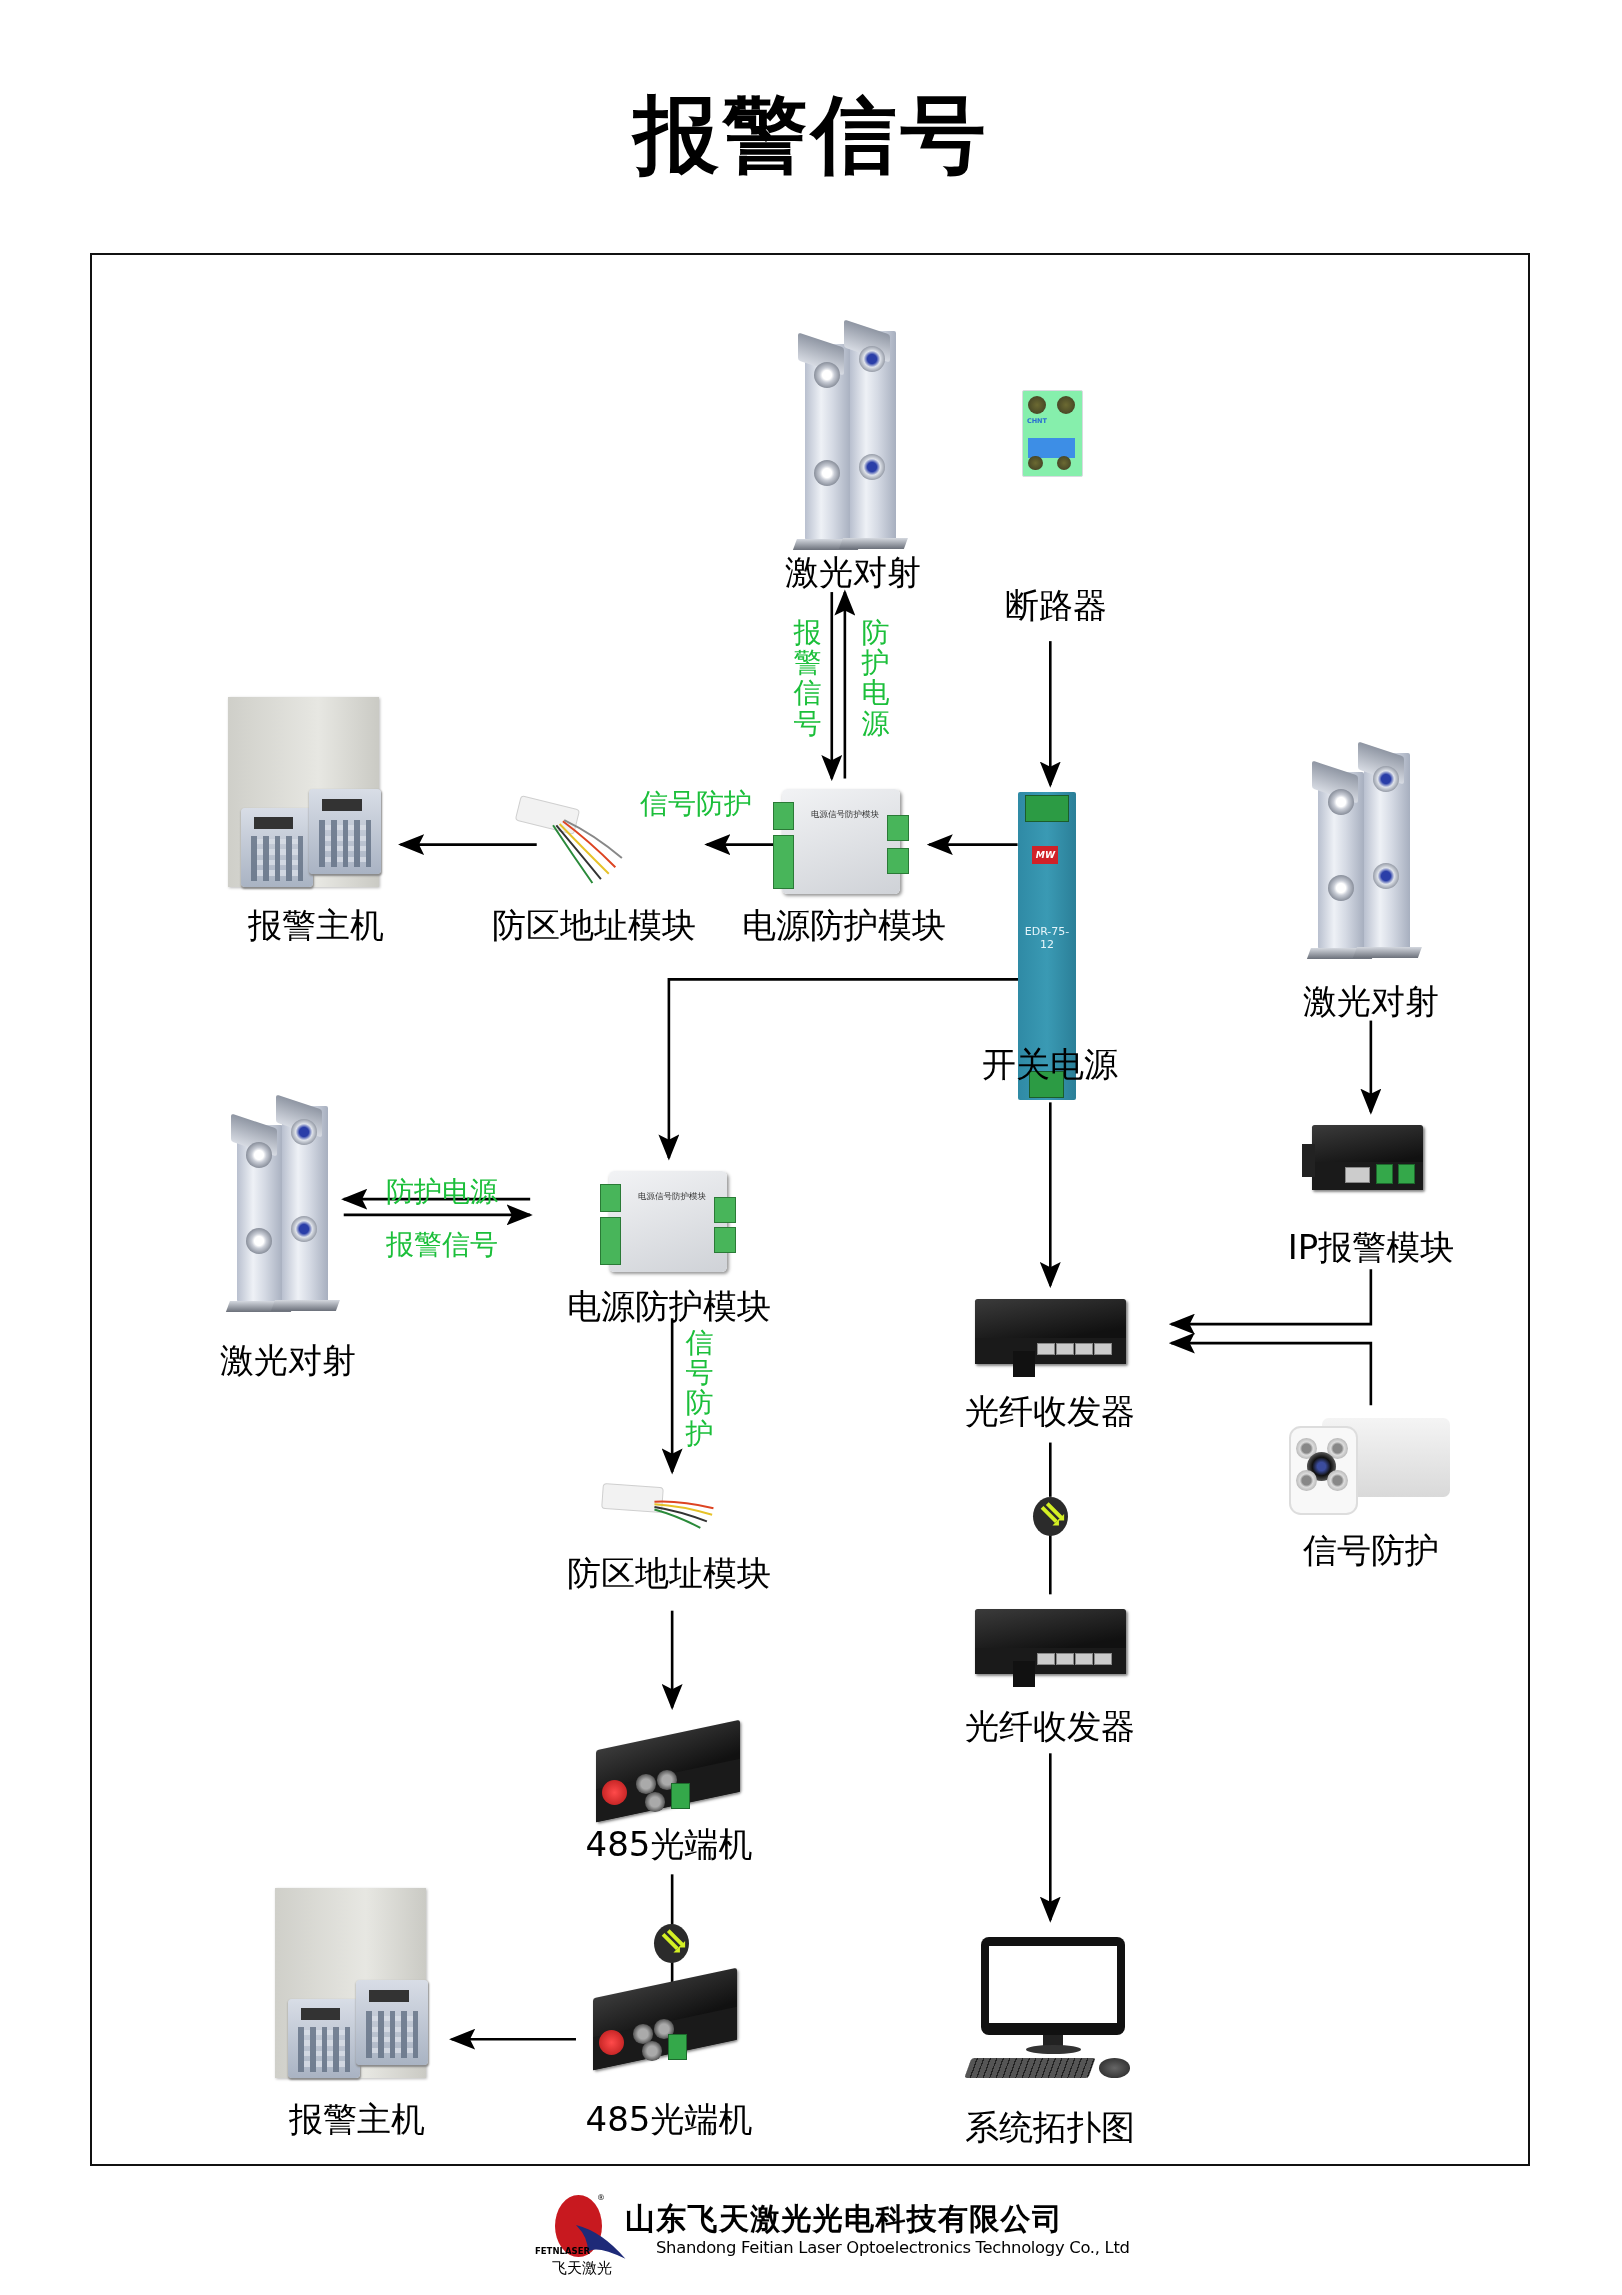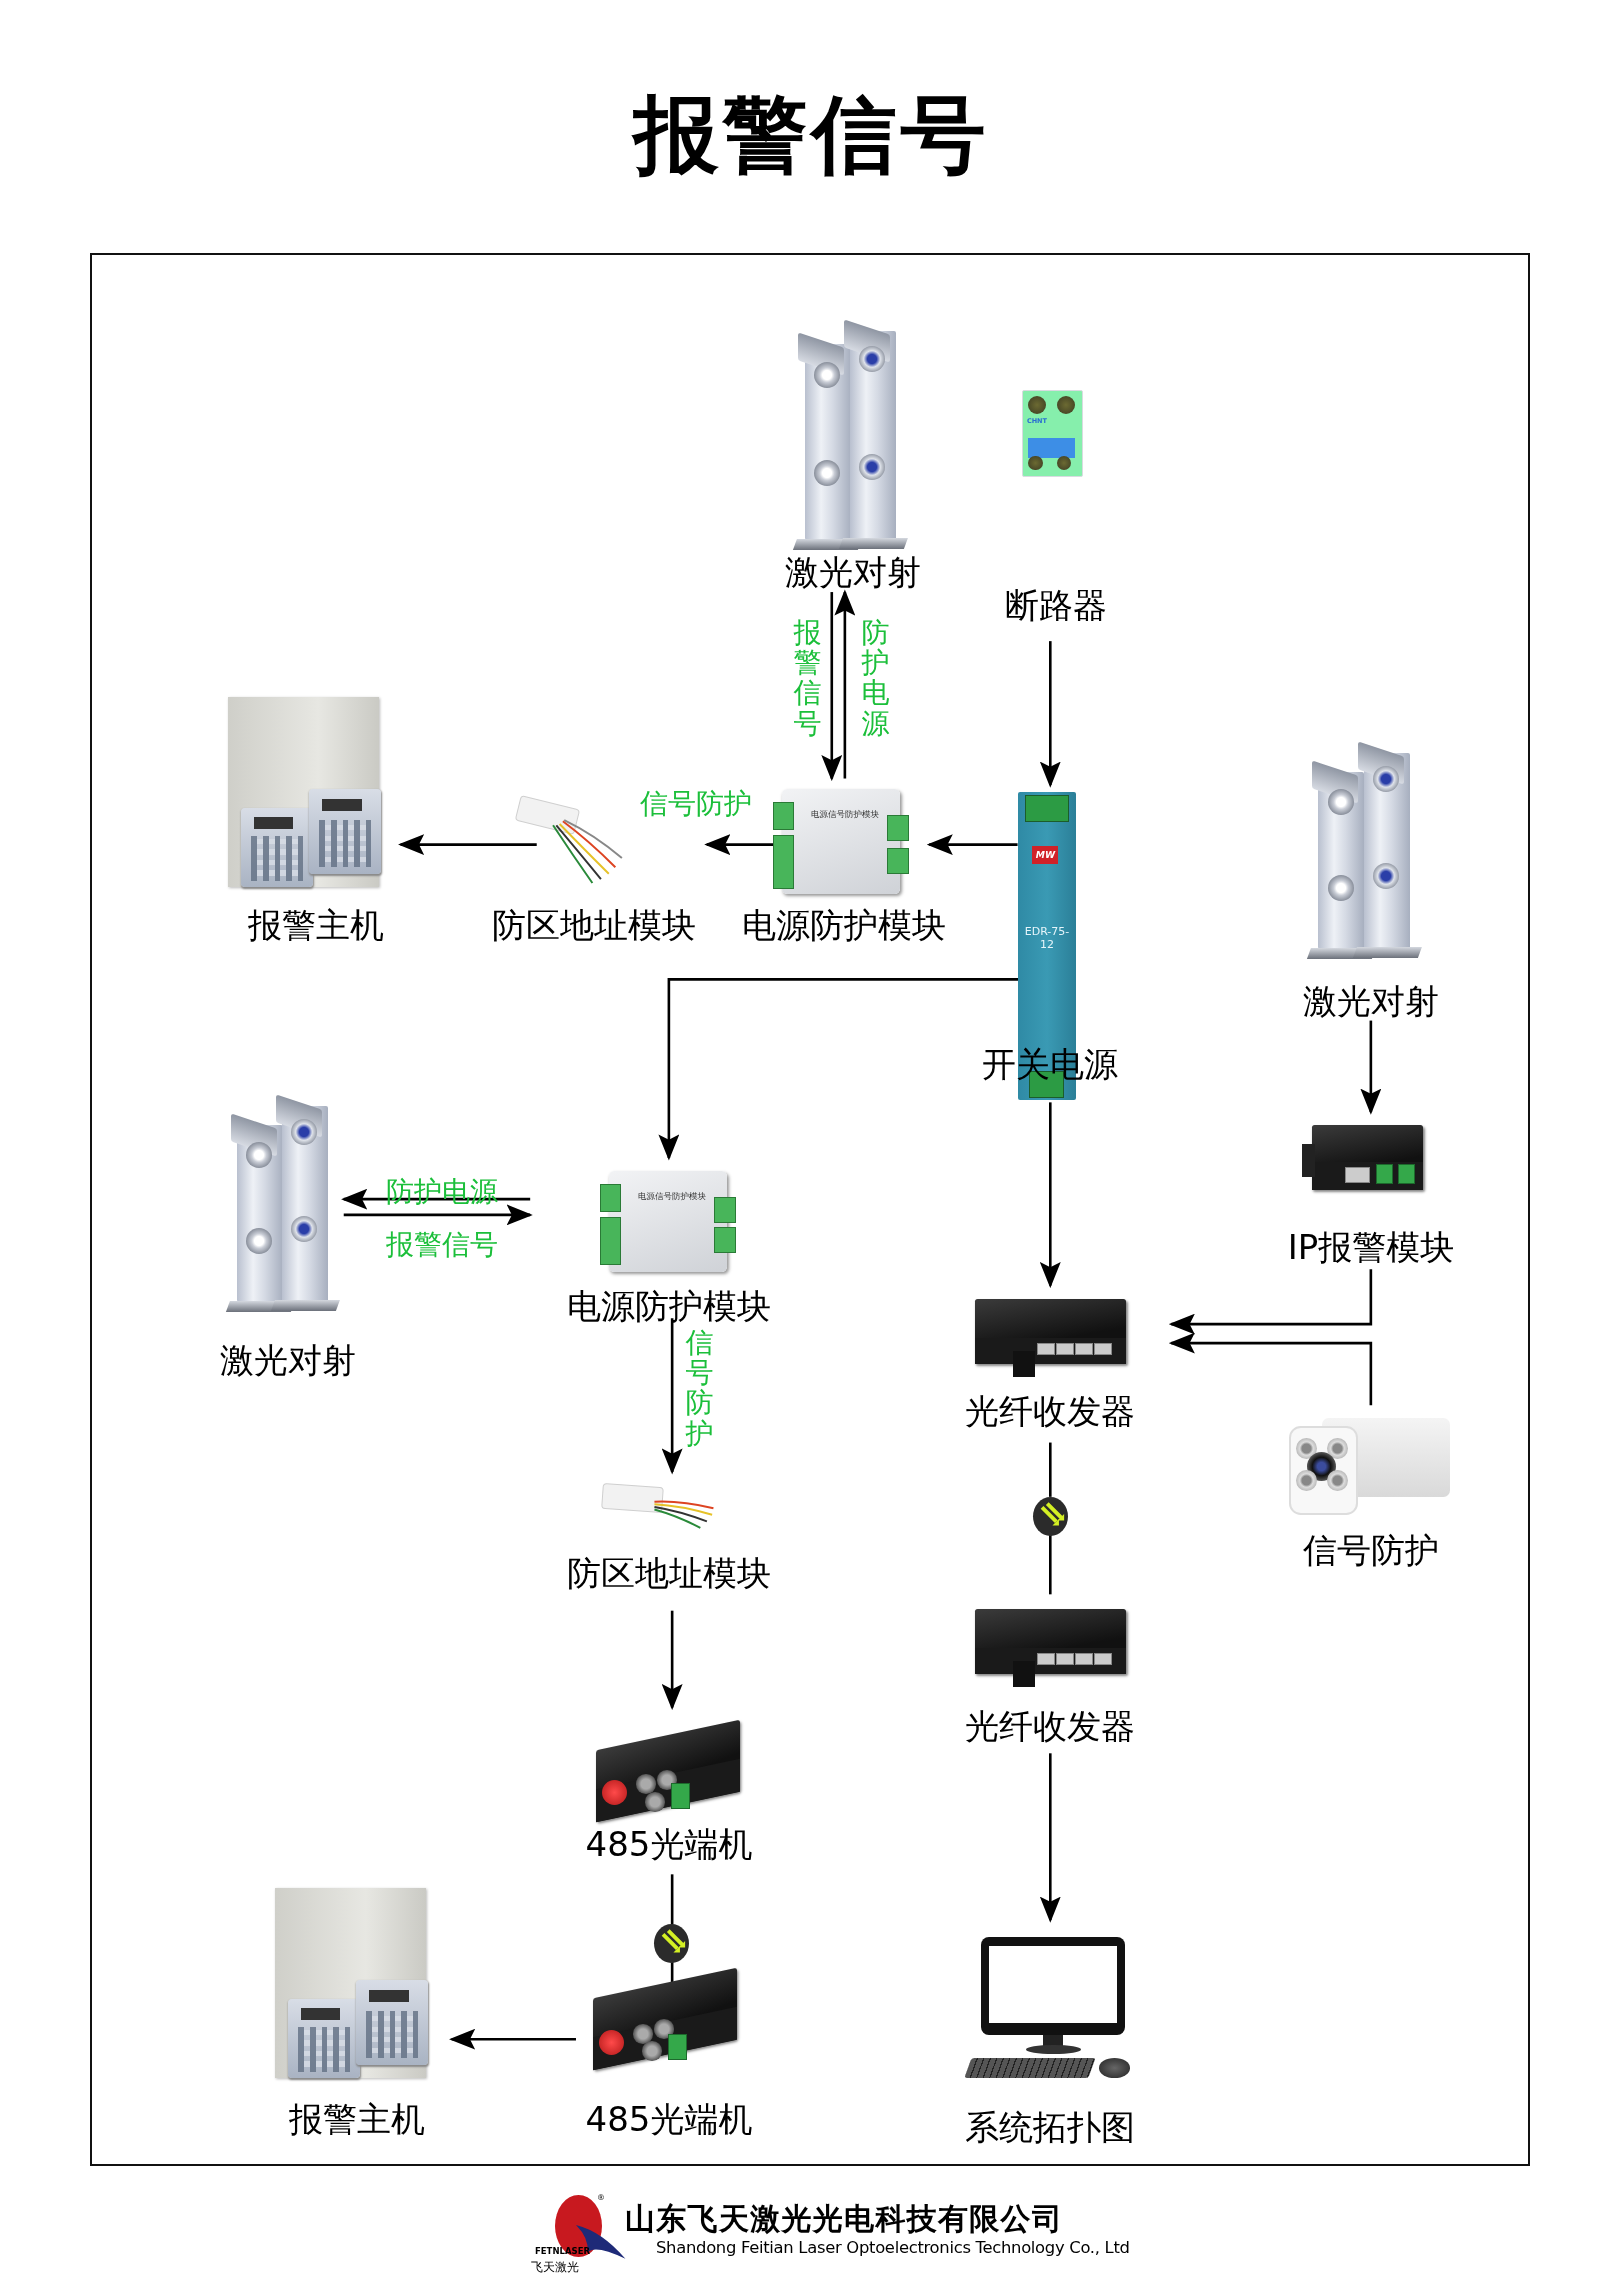--- a/index.html
+++ b/index.html
@@ -55,21 +55,21 @@
   .mon{position:absolute;background:#111;border-radius:7.9px;}
   .mon .screen{position:absolute;background:#fff;}
   
   .fiber{position:absolute;width:35px;height:39px;border-radius:50%;background:#2b2b2b;}
   
   #logo-circle{left:555px;top:2195px;width:47px;height:62px;border-radius:50%;background:#c8191f;}
   #logo-swoosh{left:563px;top:2199px;}
   .footer-cn{left:625px;top:2199px;font-size:30px;font-weight:bold;letter-spacing:1.3px;white-space:nowrap;}
   .footer-en{left:656px;top:2238px;font-size:16.4px;white-space:nowrap;letter-spacing:-0.3px;}
   .logo-txt1{left:535px;top:2246px;font-size:8.5px;font-weight:bold;white-space:nowrap;}
-  .logo-txt2{left:531px;top:2259px;font-size:12px;white-space:nowrap;}
+  .logo-txt2{left:552px;top:2259px;font-size:15px;white-space:nowrap;}
   .reg{left:597px;top:2193px;font-size:7.9px;}
 </style>
 </head>
 <body>
 
 <div id="title" class="abs">报警信号</div>
 <div id="frame" class="abs"></div>
 
 <svg id="wires" xmlns="http://www.w3.org/2000/svg" viewBox="0 0 2480 3508" width="1623" height="2295">
   <defs>

